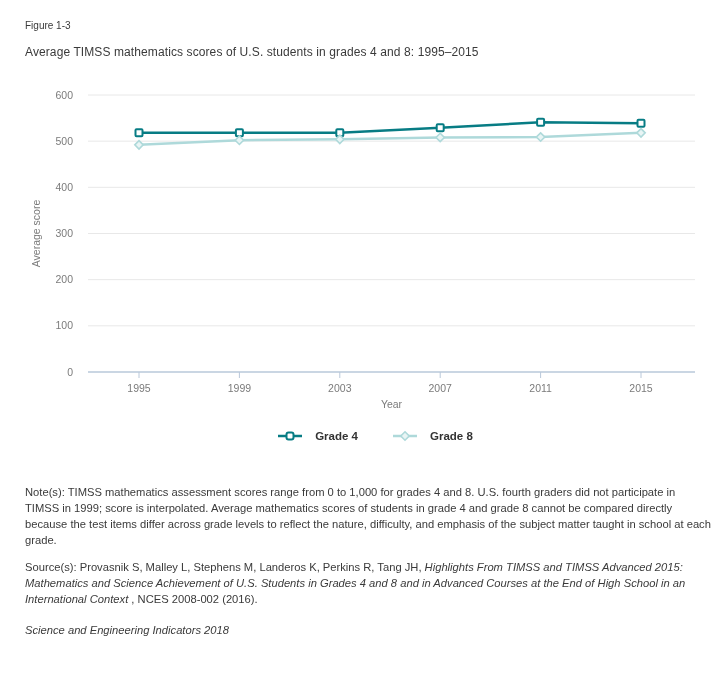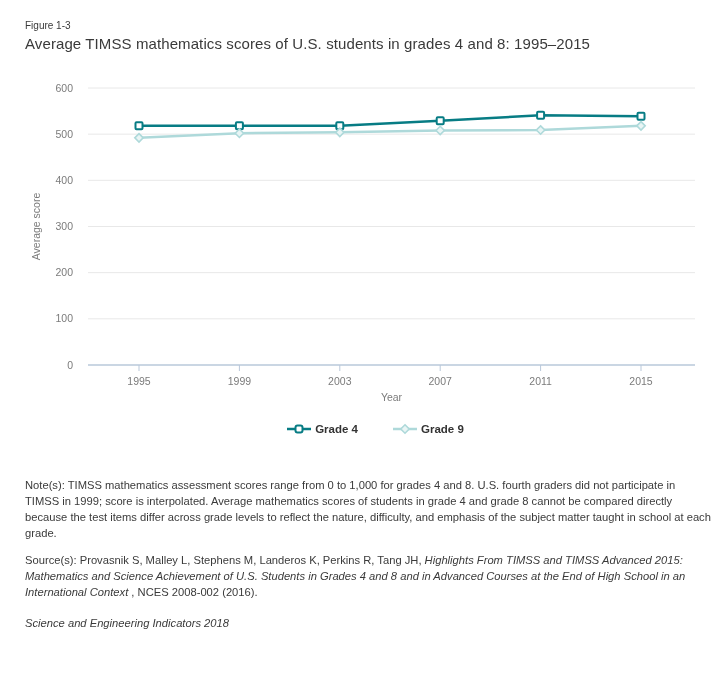--- a/index.html
+++ b/index.html
@@ -7,33 +7,33 @@
   body {
     width: 724px;
     height: 693px;
     font-family: "Liberation Sans", "DejaVu Sans", sans-serif;
     color: #3a3a3a;
     position: relative;
     overflow: hidden;
   }
   .page { padding: 20px 13px 0 25px; }
   .figure-label { font-size: 10px; color: #3a3a3a; }
-  .chart-title { font-size: 15px; color: #3a3a3a; margin-top: 4px; letter-spacing: 0.1px; }
+  .chart-title { font-size: 12px; color: #3a3a3a; margin-top: 14px; letter-spacing: 0.1px; }
   .chart-wrap { margin-top: 27px; }
   #chart-svg { display: block; }
   .legend-row {
     width: 700px;
     display: flex;
     justify-content: center;
     align-items: center;
     gap: 34px;
     margin-top: 12px;
     height: 16px;
   }
-  .legend-item { display: flex; align-items: center; gap: 3px; cursor: pointer; }
+  .legend-item { display: flex; align-items: center; gap: 12px; cursor: pointer; }
   .legend-item b { font-size: 11.5px; color: #333; }
   .fnotes { margin-top: 40px; }
   .fnotes p { font-size: 11.2px; line-height: 16px; color: #3a3a3a; margin-bottom: 11px; }
   .src-italic, .footer-italic { font-style: italic; }
   .footer { font-size: 11.2px; color: #3a3a3a; margin-top: 15px; }
 </style>
 </head>
 <body>
 
 <div class="page">
@@ -94,21 +94,21 @@
             <line x1="1" y1="6" x2="25" y2="6" stroke="#077c84" stroke-width="2.5"></line>
             <rect x="9.5" y="2.5" width="7" height="7" rx="2" fill="#ffffff" stroke="#077c84" stroke-width="2"></rect>
           </svg>
           <b>Grade 4</b>
         </span>
         <span class="legend-item">
           <svg width="26" height="12">
             <line x1="1" y1="6" x2="25" y2="6" stroke="#aed9da" stroke-width="2.5"></line>
             <path d="M13 1.8 L17.2 6 L13 10.2 L8.8 6 Z" fill="#e9f5f5" stroke="#aed9da" stroke-width="1.6"></path>
           </svg>
-          <b>Grade 9</b>
+          <b>Grade 8</b>
         </span>
       </div>
   </div>
 
   <div class="fnotes">
 
     <p>Note(s): TIMSS mathematics assessment scores range from 0 to 1,000 for grades 4 and 8. U.S. fourth graders did not participate in TIMSS in 1999; score is interpolated. Average mathematics scores of students in grade 4 and grade 8 cannot be compared directly because the test items differ across grade levels to reflect the nature, difficulty, and emphasis of the subject matter taught in school at each grade.</p>
 
     <p><span>Source(s): Provasnik S, Malley L, Stephens M, Landeros K, Perkins R, Tang JH,  </span><span class="src-italic">Highlights From TIMSS and TIMSS Advanced 2015: Mathematics and Science Achievement of U.S. Students in Grades 4 and 8 and in Advanced Courses at the End of High School in an International Context</span><span> , NCES 2008-002 (2016).</span></p>
 

